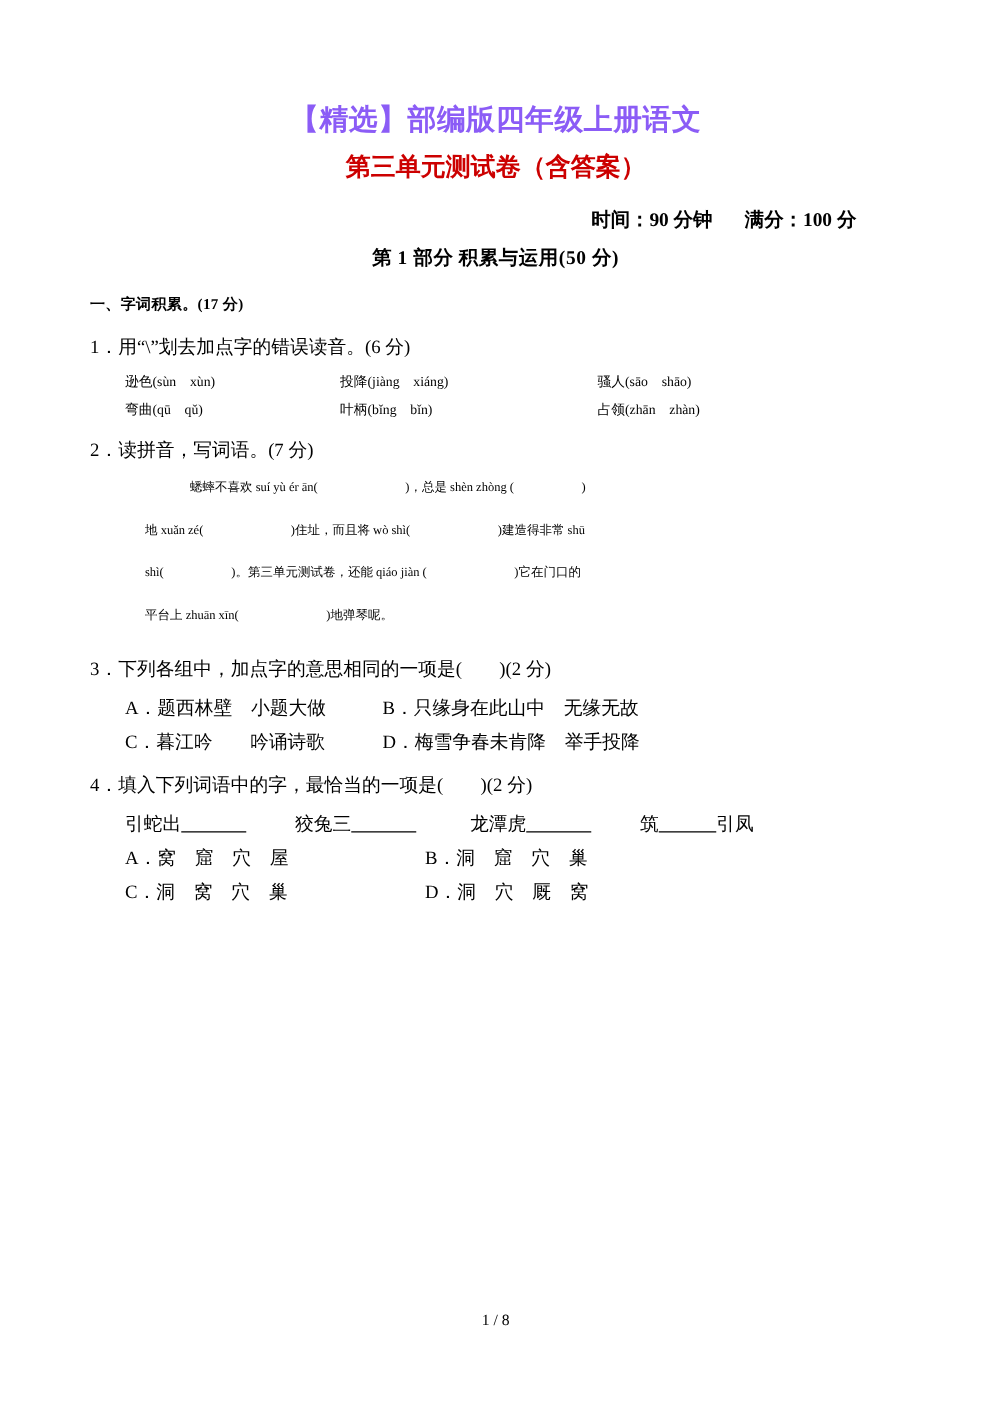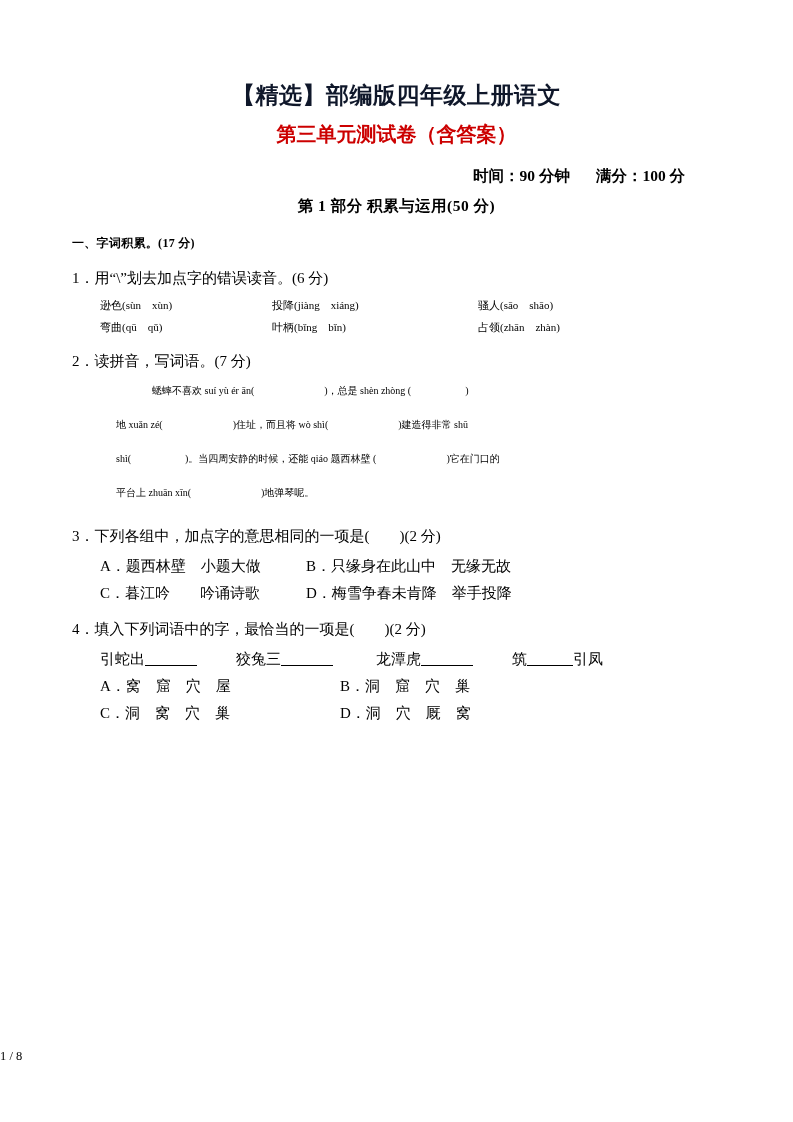--- a/index.html
+++ b/index.html
@@ -17,21 +17,21 @@
   }
   .page {
     width: 793px;
     height: 1122px;
     box-sizing: border-box;
     padding: 78px 72px 0 72px;
     position: relative;
   }
   .title {
     text-align: center;
-    color: #0f172a;
+    color: #8b5cf6;
     font-weight: bold;
     font-size: 23px;
     line-height: 36px;
     letter-spacing: 0.5px;
   }
   .title-line2 {
     text-align: center;
     color: #cc0000;
     font-weight: bold;
     font-size: 20px;
@@ -135,21 +135,21 @@
     border-bottom: 1px solid #000;
     width: 46px;
     height: 15px;
     vertical-align: -2px;
   }
   .footer {
     position: absolute;
     left: 0;
     right: 0;
     bottom: 58px;
-    text-align: left;
+    text-align: center;
     font-size: 12.5px;
   }
 </style>
 </head>
 <body>
 
 <div class="page">
 
   <div class="title">【精选】部编版四年级上册语文</div>
   <div class="title-line2">第三单元测试卷（含答案）</div>
@@ -172,21 +172,21 @@
   <div class="row-items">
     <span class="cell" style="width:172px">弯曲(qū　qǔ)</span>
     <span class="cell" style="width:206px">叶柄(bǐng　bǐn)</span>
     <span class="cell">占领(zhān　zhàn)</span>
   </div>
 
   <div class="q">2．读拼音，写词语。(7 分)</div>
   <div class="para">
     <span style="display:inline-block;width:36px"></span><span>蟋蟀不喜欢 suí yù ér ān(</span><span class="blank"></span><span>)，总是 shèn zhòng (</span><span class="blank" style="width:54px"></span><span>)</span><br>
     <span>地 xuǎn zé(</span><span class="blank"></span><span>)住址，而且将 wò shì(</span><span class="blank"></span><span>)建造得非常 shū</span><br>
-    <span>shì(</span><span class="blank" style="width:54px"></span><span>)。当四周安静的时候，还能 qiáo 题西林壁 (</span><span class="blank"></span><span>)它在门口的</span><br>
+    <span>shì(</span><span class="blank" style="width:54px"></span><span>)。第三单元测试卷，还能 qiáo jiàn (</span><span class="blank"></span><span>)它在门口的</span><br>
     <span>平台上 zhuān xīn(</span><span class="blank"></span><span>)地弹琴呢。</span>
   </div>
 
   <div class="q">3．下列各组中，加点字的意思相同的一项是(　　)(2 分)</div>
   <div class="opt-row">
     <span class="opt" style="width:206px">A．题西林壁　小题大做</span>
     <span class="opt">B．只缘身在此山中　无缘无故</span>
   </div>
   <div class="opt-row">
     <span class="opt" style="width:206px">C．暮江吟　　吟诵诗歌</span>

